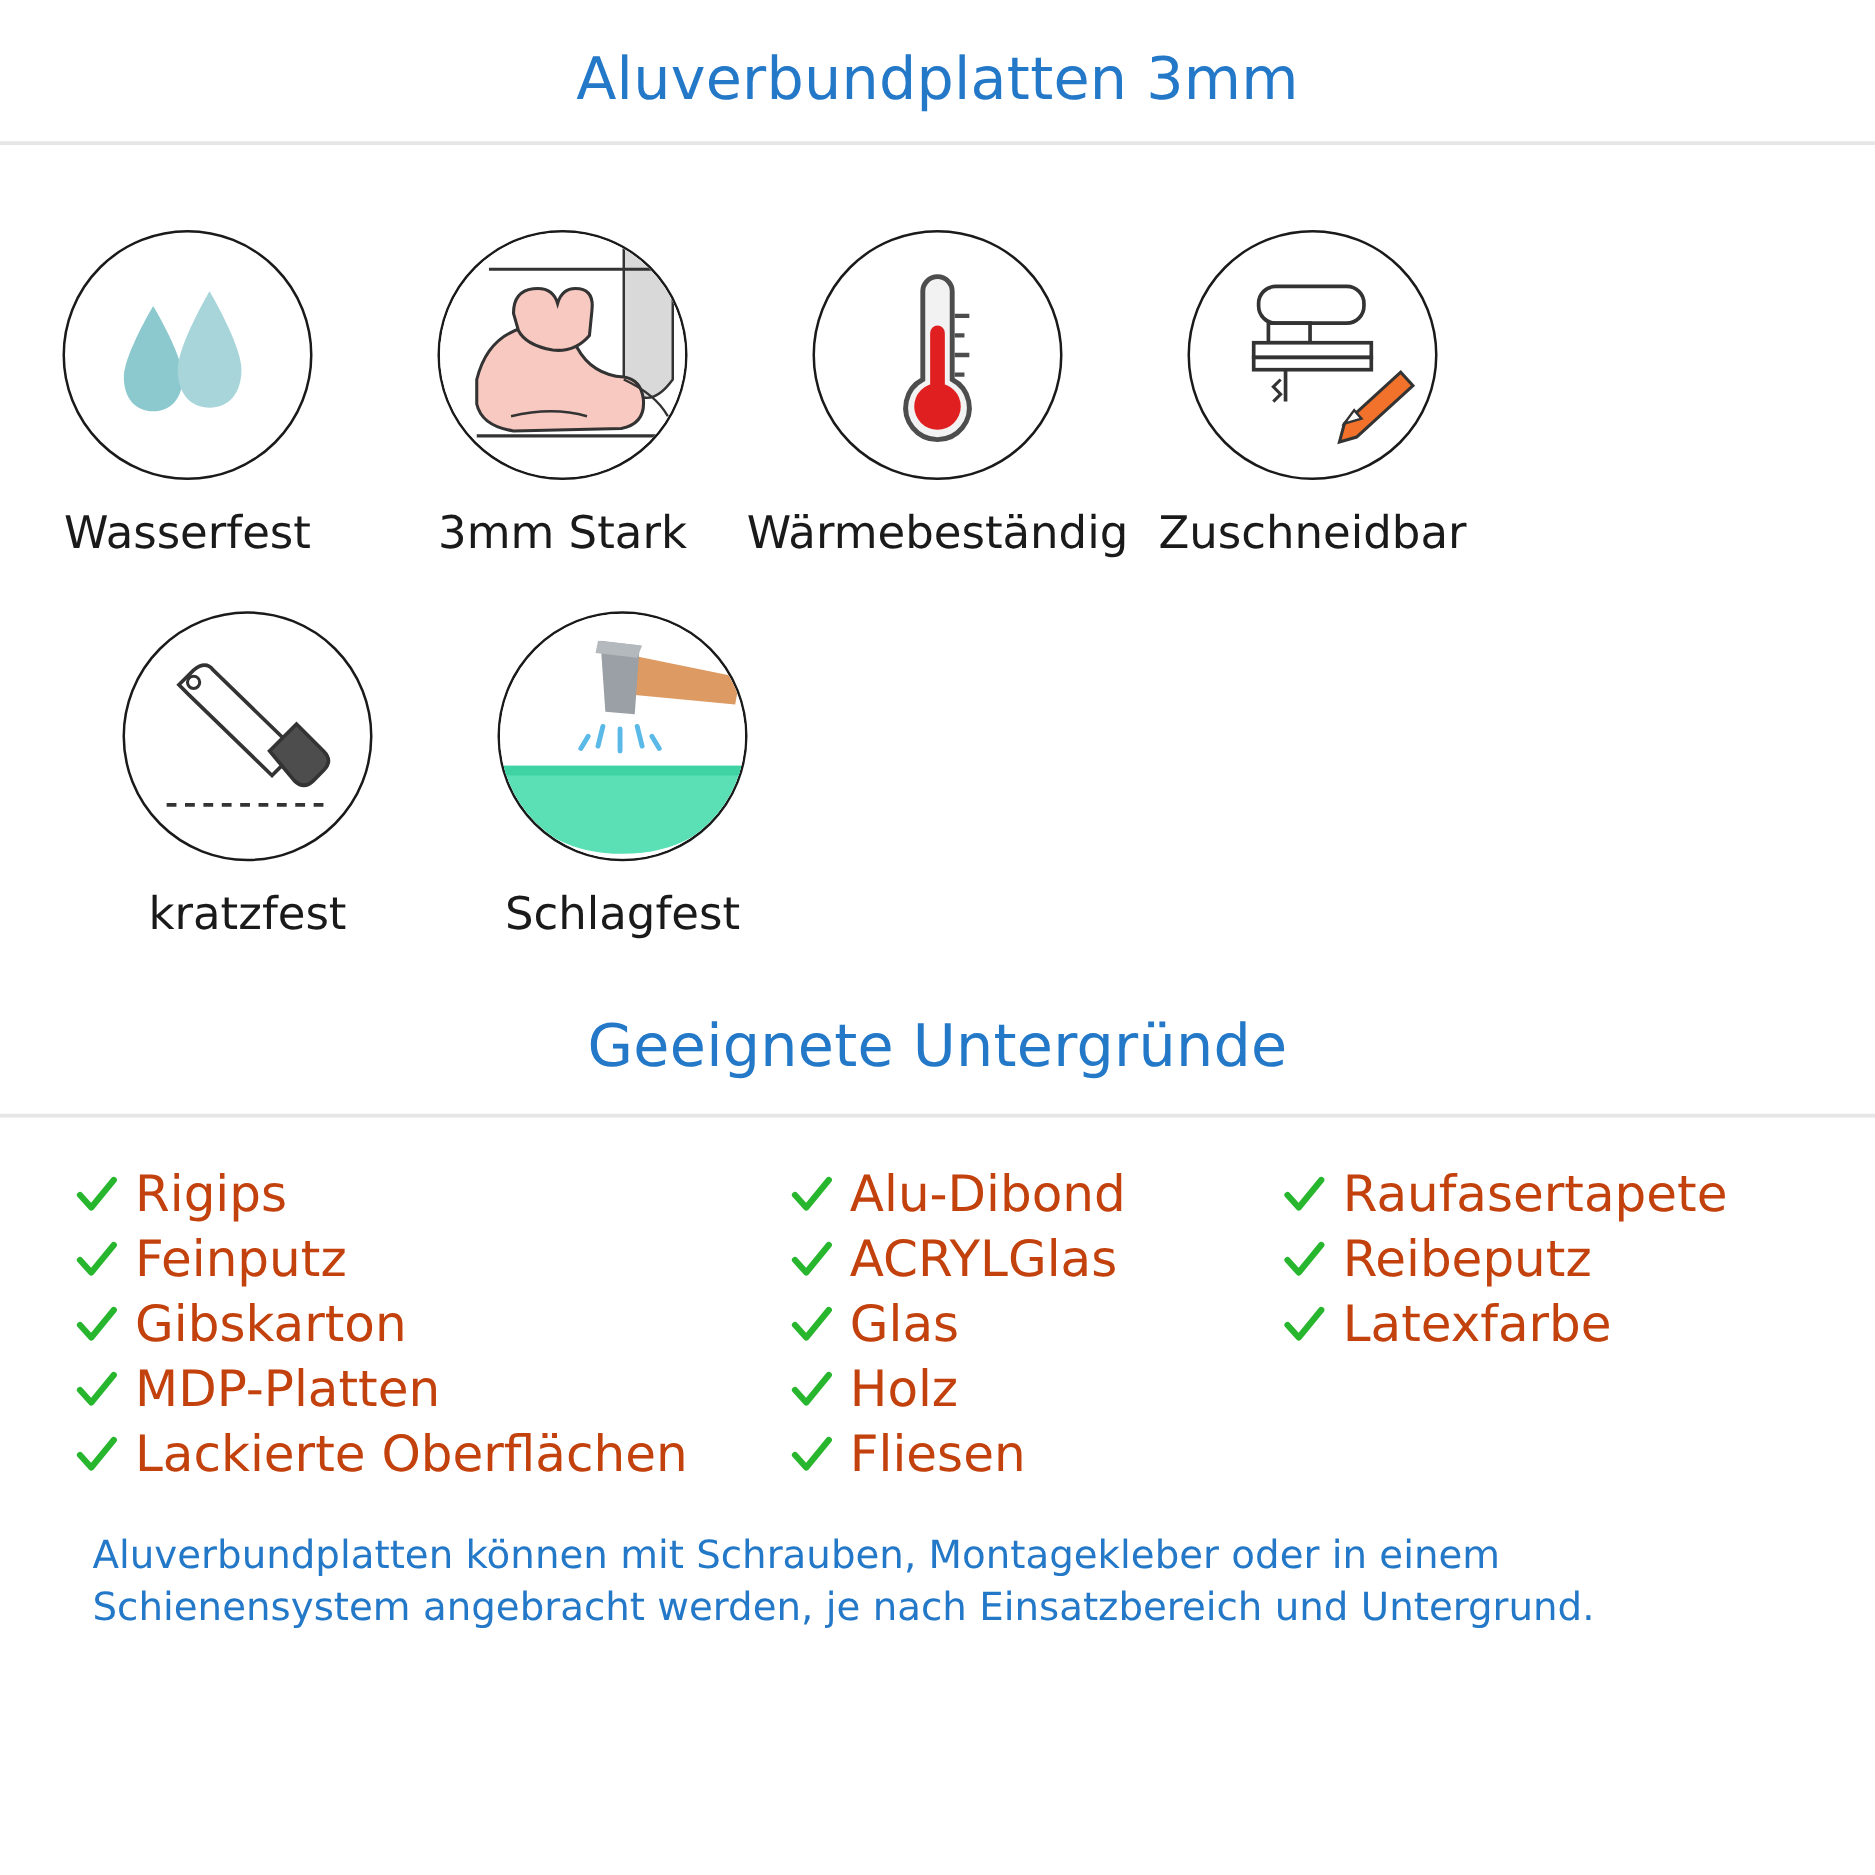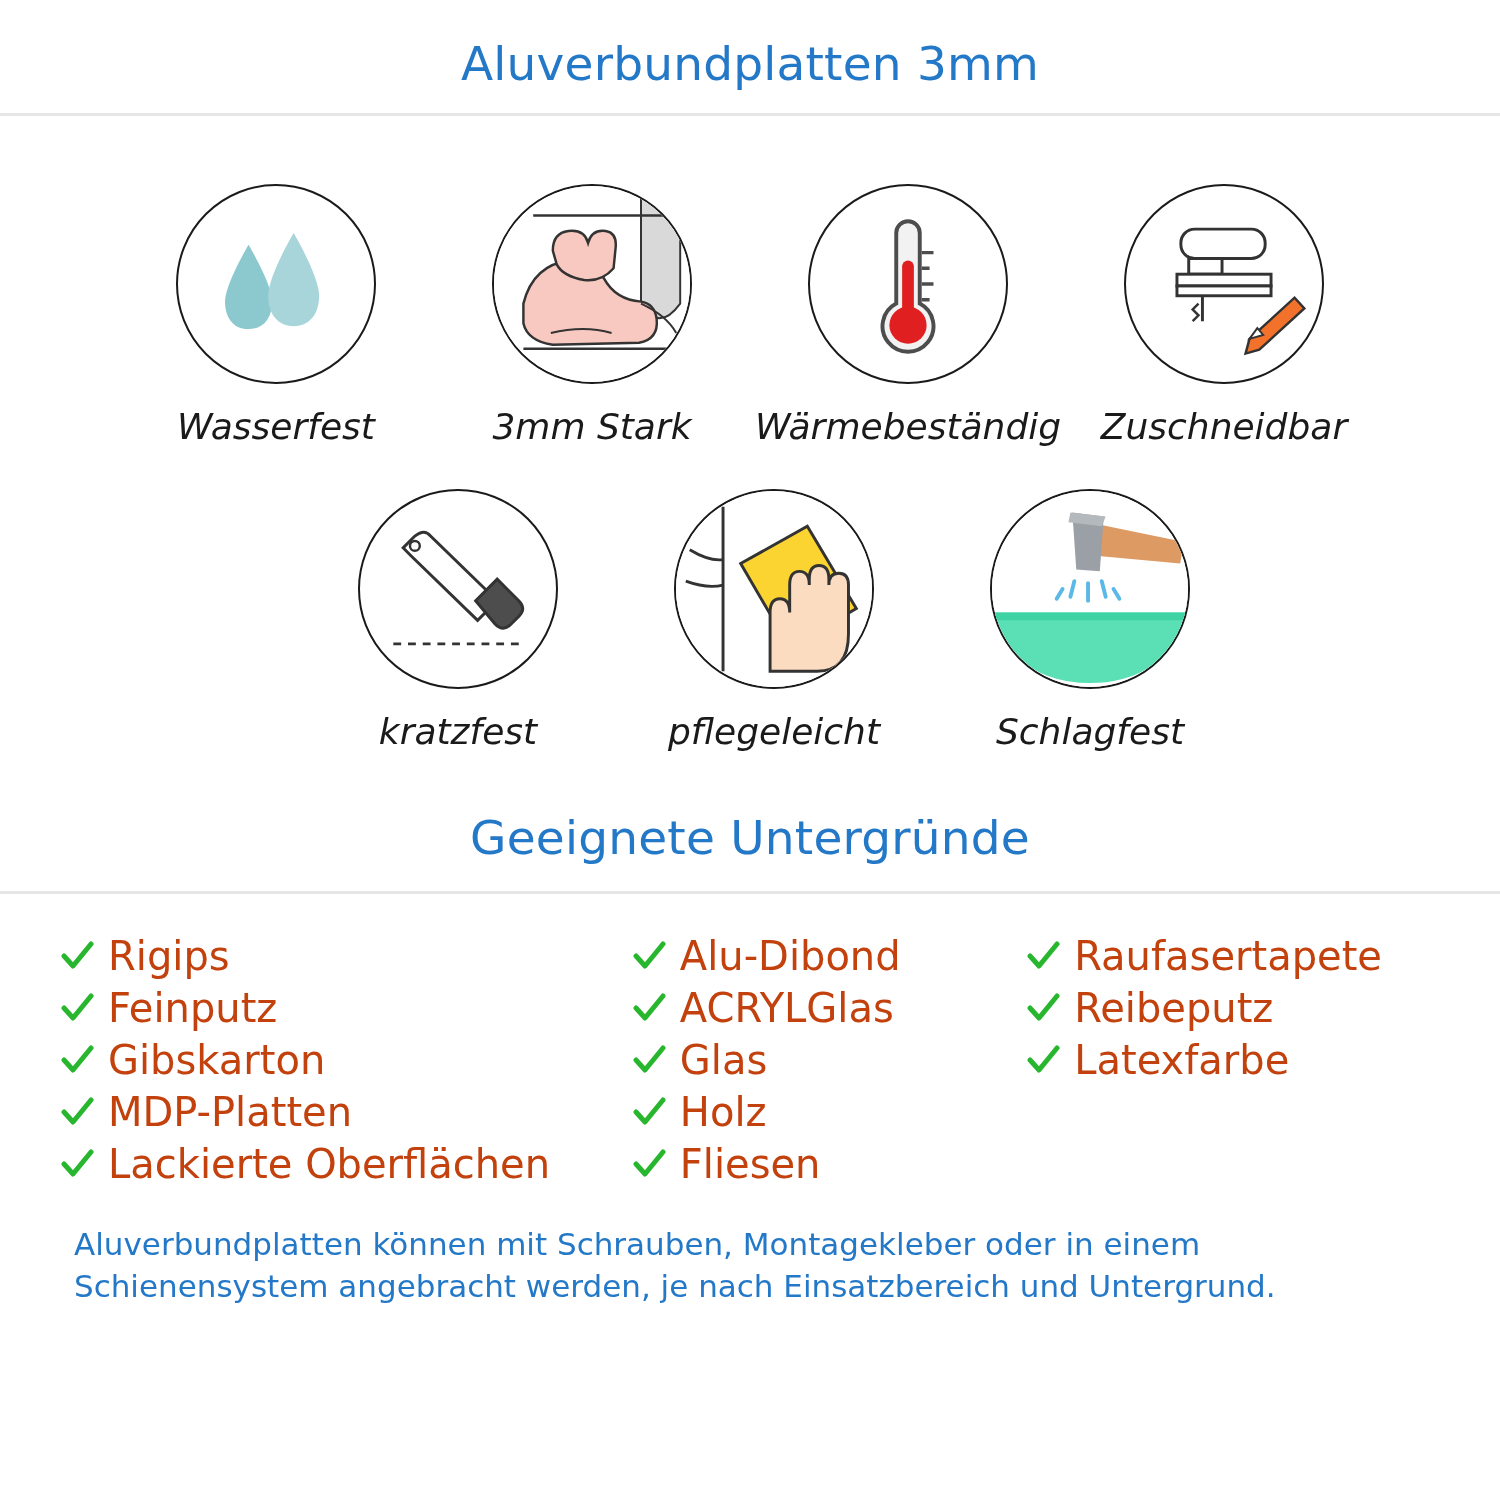--- a/index.html
+++ b/index.html
@@ -26,23 +26,21 @@
   .heading-main { padding-top: 36px; padding-bottom: 22px; }
   .rule {
     height: 3px;
     background: #e6e6e6;
     width: 100%;
   }
 
   
   .features-row {
     display: flex;
-    justify-content: center;
-    gap: 16px;
-    font-style: italic;
+    gap: 0px;
   }
   .row1 { margin-top: 68px; }
   .row2 { margin-top: 42px; padding-left: 48px; }
   .feature {
     width: 300px;
     display: flex;
     flex-direction: column;
     align-items: center;
   }
   .circle {
@@ -183,35 +181,20 @@
         <svg viewBox="0 0 200 200">
           <path d="M44 58 l12 -12 q10 -8 16 0 l68 66 l-20 20 l-68 -66 q-8 -8 -8 -8 Z" fill="#fff" stroke="#333" stroke-width="3"></path>
           <path d="M118 112 l22 -22 l22 22 q8 8 0 16 l-8 8 q-8 8 -16 0 Z" fill="#4d4d4d" stroke="#333" stroke-width="3"></path>
           <circle cx="56" cy="56" r="5" fill="#fff" stroke="#333" stroke-width="2.5"></circle>
           <line x1="34" y1="156" x2="166" y2="156" stroke="#333" stroke-width="3" stroke-dasharray="8 7"></line>
         </svg>
       </div>
       <div class="feature-label">kratzfest</div>
     </div>
 
-    <div class="feature">
-      <div class="circle">
-        <svg viewBox="0 0 200 200">
-          <rect x="0" y="0" width="200" height="200" fill="#fff"></rect>
-          <path d="M48 16 L48 184" stroke="#333" stroke-width="3" fill="none"></path>
-          <path d="M14 60 q20 12 34 10" stroke="#333" stroke-width="3" fill="none"></path>
-          <path d="M10 92 q22 8 38 4" stroke="#333" stroke-width="3" fill="none"></path>
-
-          <path d="M66 74 L134 36 L184 120 L116 160 Z" fill="#fcd431" stroke="#333" stroke-width="3"></path>
-
-          <path d="M96 184 L96 124 q0 -14 10 -14 q10 0 10 14 l0 -28 q0 -14 10 -14 q10 0 10 14 l0 -6 q0 -14 10 -14 q10 0 10 14 l0 6 q0 -12 10 -12 q10 0 10 12 l0 50 q0 38 -32 38 Z" fill="#fbdcc0" stroke="#333" stroke-width="3"></path>
-        </svg>
-      </div>
-      <div class="feature-label">pflegeleicht</div>
-    </div>
 
     <div class="feature">
       <div class="circle">
         <svg viewBox="0 0 200 200">
           <rect x="0" y="0" width="200" height="200" fill="#fff"></rect>
 
           <path d="M108 34 L196 52 L192 74 L106 66 Z" fill="#dd9a63" stroke="#b9enone" stroke-width="0"></path>
 
           <path d="M82 22 L114 26 L110 82 L86 80 Z" fill="#9aa0a6"></path>
           <path d="M80 22 L116 26 L112 36 L78 32 Z" fill="#b4b9be"></path>

